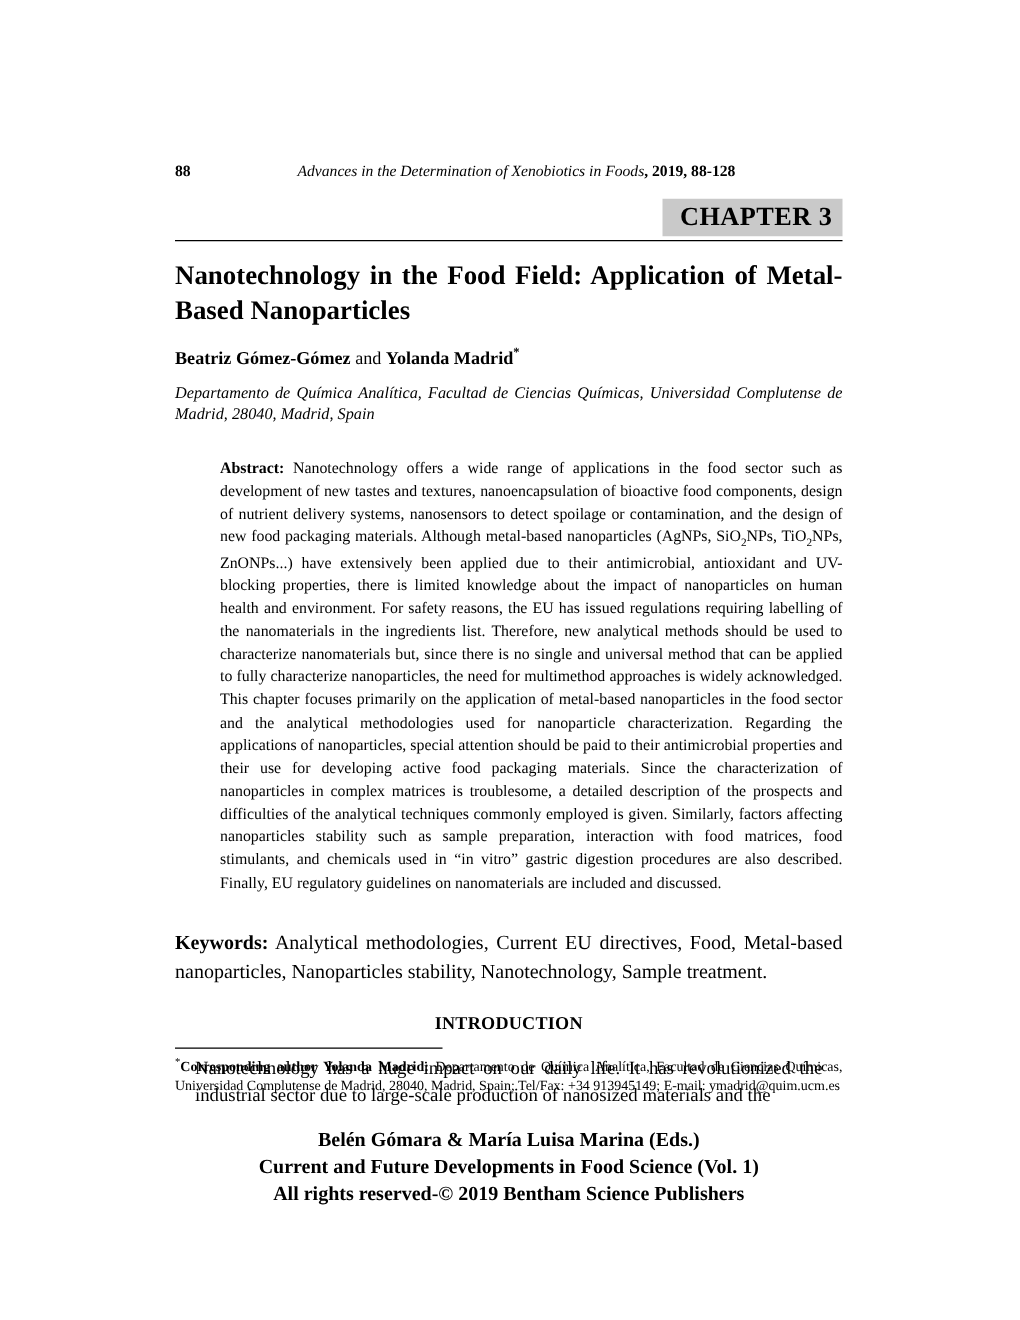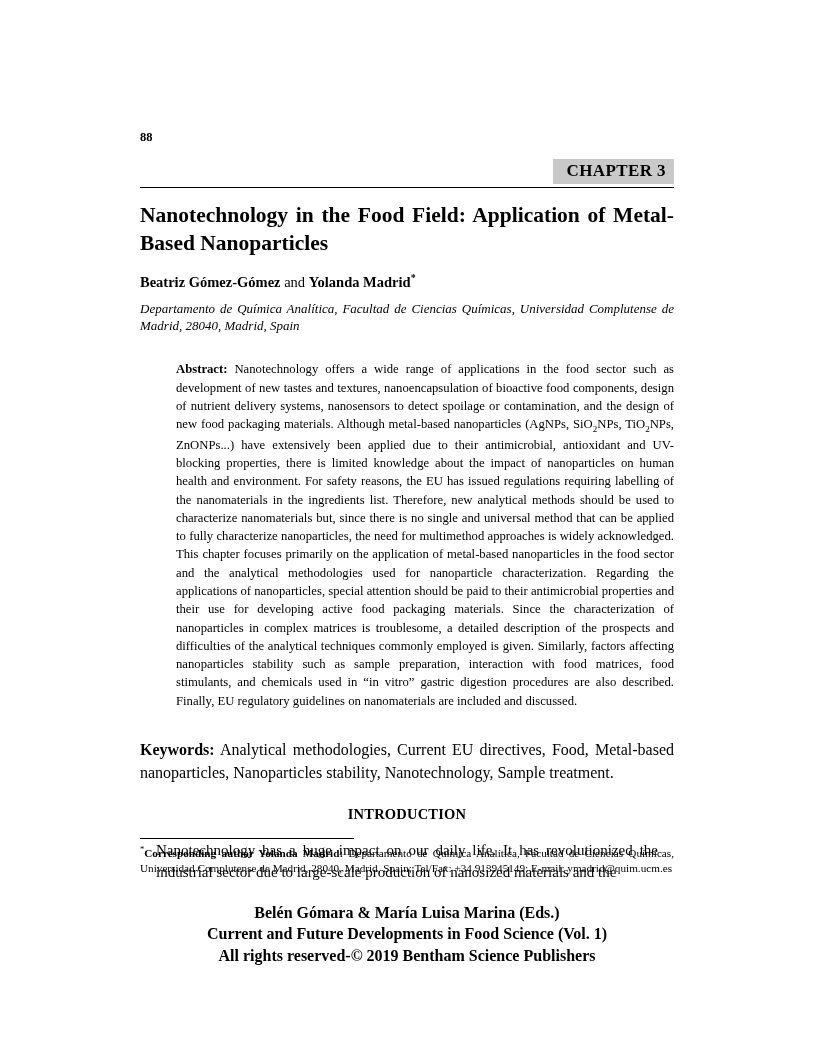--- a/index.html
+++ b/index.html
@@ -52,21 +52,21 @@
 
   
   .chapter-band {
     text-align: right;
     margin-bottom: 3px;
   }
   .chapter-label {
     display: inline-block;
     background: #c9c9c9;
     font-weight: bold;
-    font-size: 17px;
+    font-size: 21px;
     letter-spacing: 0.4px;
     padding: 2px 8px 3px 14px;
   }
   .rule {
     border-top: 1.6px solid #000;
     margin-top: 2px;
     margin-bottom: 14px;
   }
 
   
@@ -182,20 +182,21 @@
 </style>
 </head>
 <body>
 
 <div class="page">
 
   <div class="content">
 
     <div class="runhead">
       <span class="folio">88</span>
+      <span class="rh-text"><span>Advances in the Determination of Xenobiotics in Foods</span><b>, 2019, 88-128</b></span>
     </div>
 
     <div class="chapter-band">
       <span class="chapter-label">CHAPTER 3</span>
     </div>
     <div class="rule"></div>
 
     <h1 class="title">Nanotechnology in the Food Field: Application of Metal-Based Nanoparticles</h1>
 
     <p class="authors"><span>Beatriz Gómez-Gómez</span><span class="conj"> and </span><span>Yolanda Madrid</span><sup>*</sup></p>

